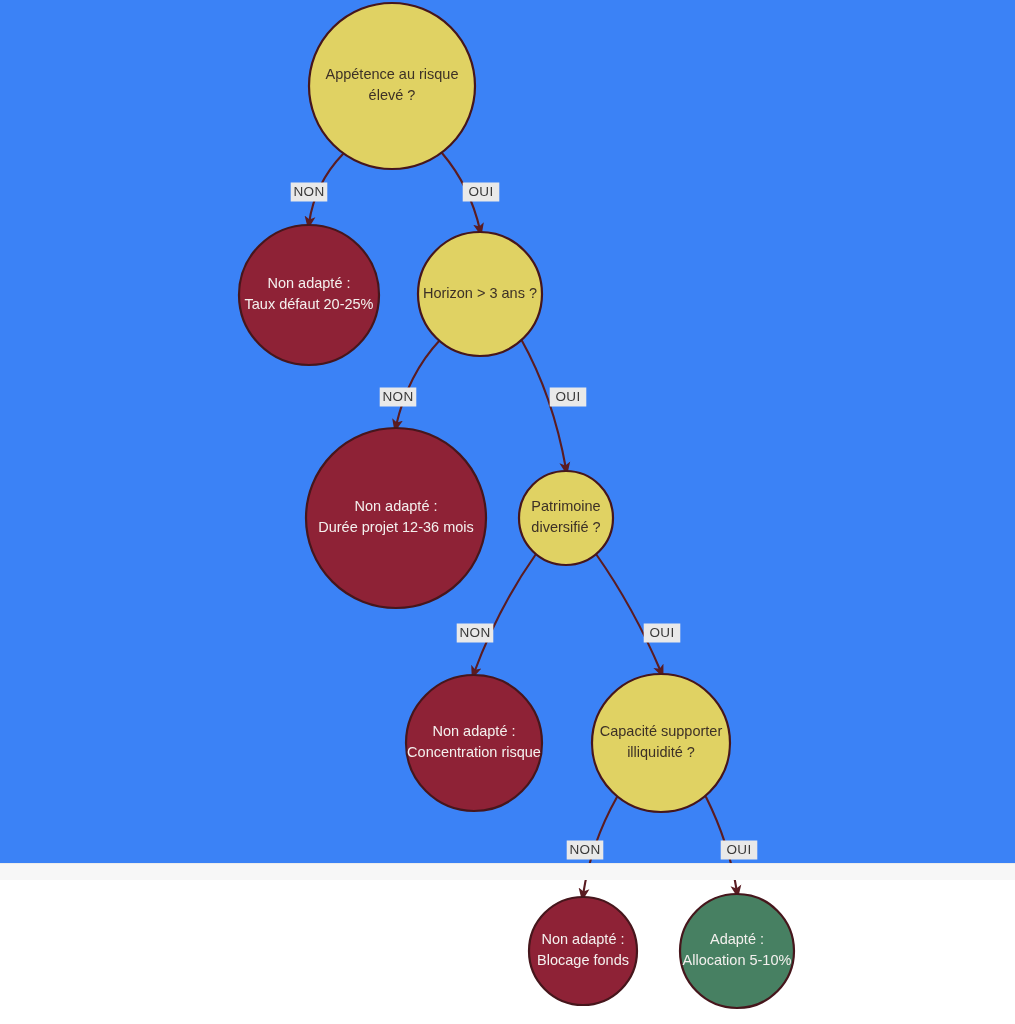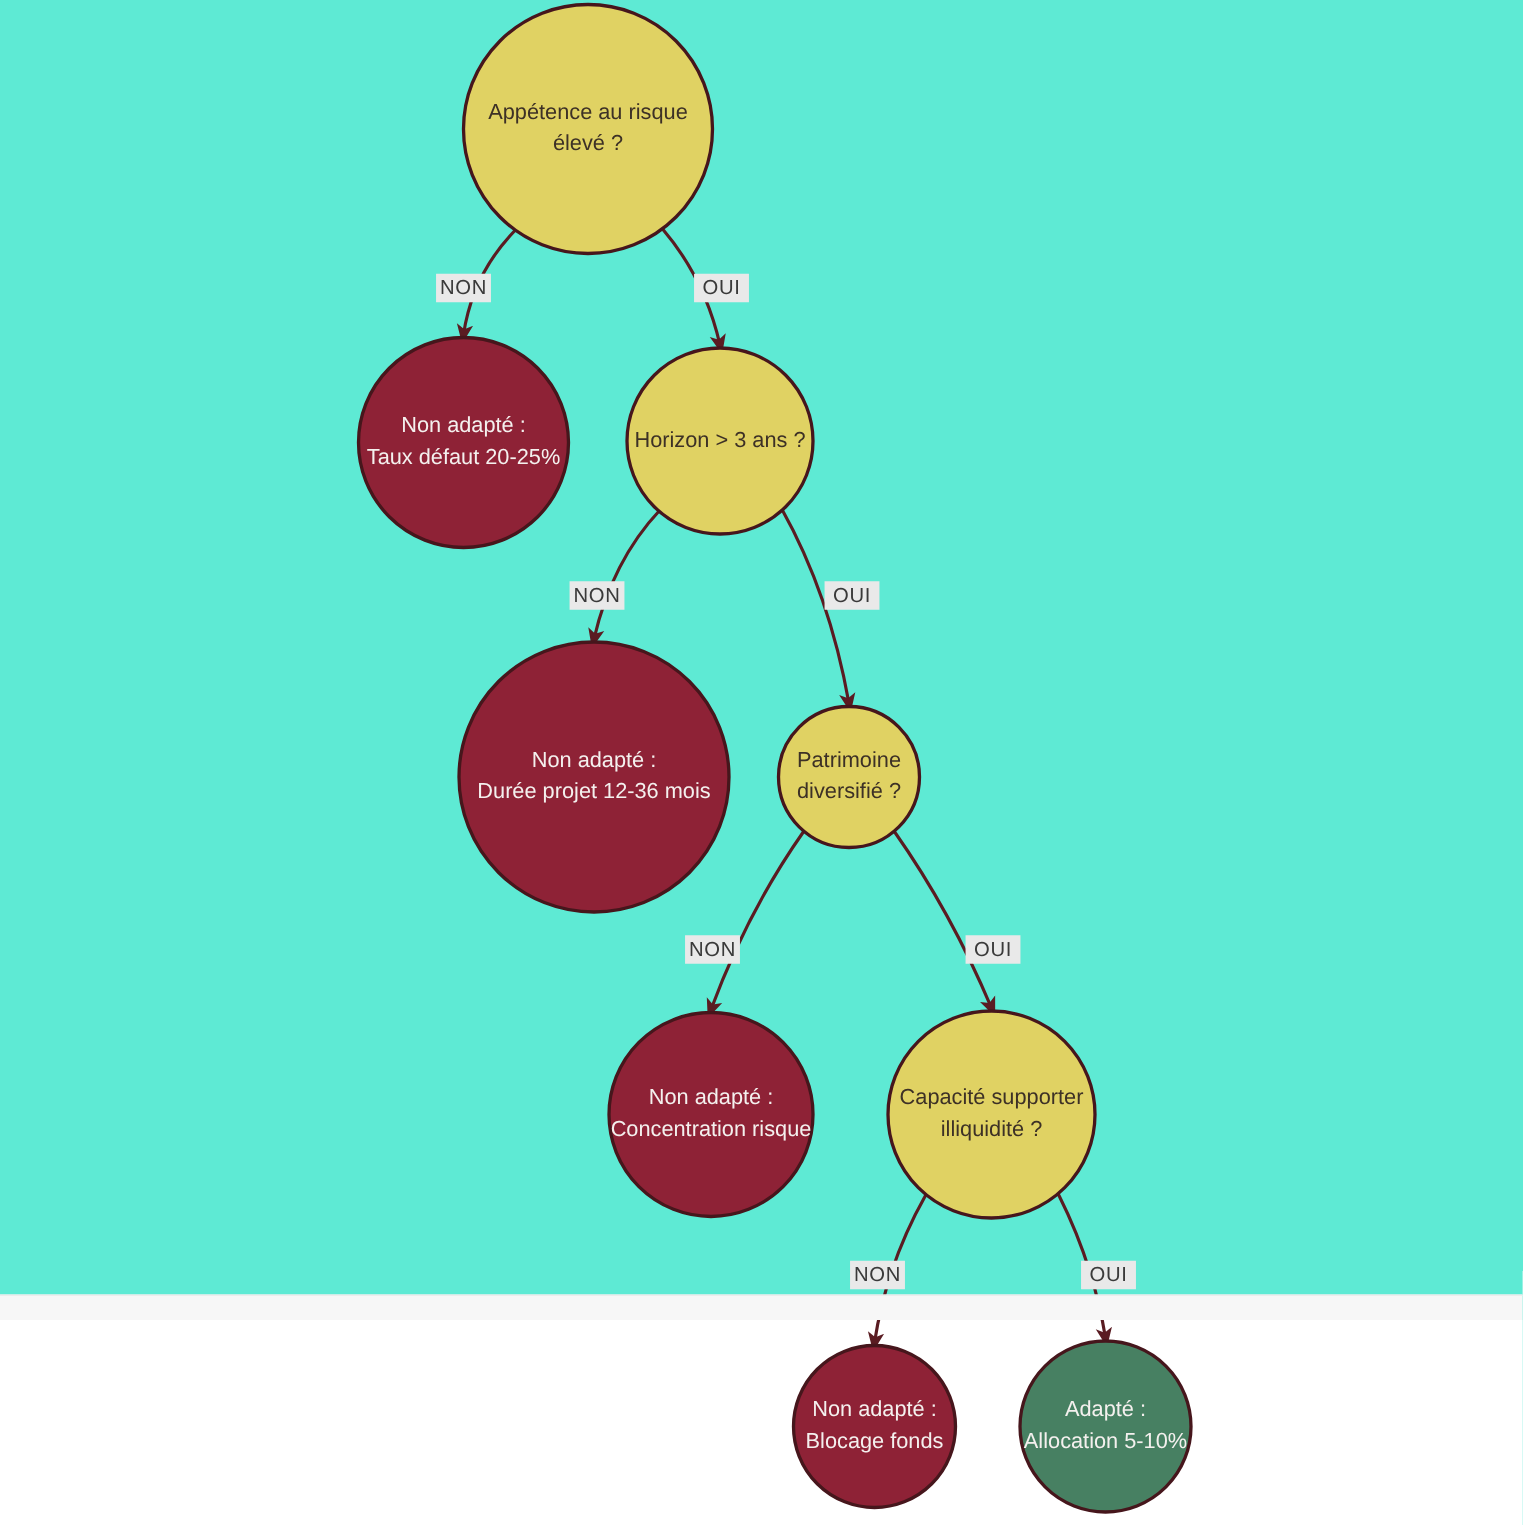--- a/index.html
+++ b/index.html
@@ -10,21 +10,21 @@
   body {
     width: 1015px;
     height: 1024px;
     overflow: hidden;
     font-family: "Liberation Sans", sans-serif;
   }
   #canvas-wrap {
     position: relative;
     width: 1015px;
     height: 880px;
-    background: #5eead4;
+    background: #3b82f6;
   }
   #bottom-strip {
     position: absolute;
     left: 0;
     bottom: 0;
     width: 1015px;
     height: 16px;
     background: #f7f7f7;
     border-top: 1px solid #ececec;
   }

